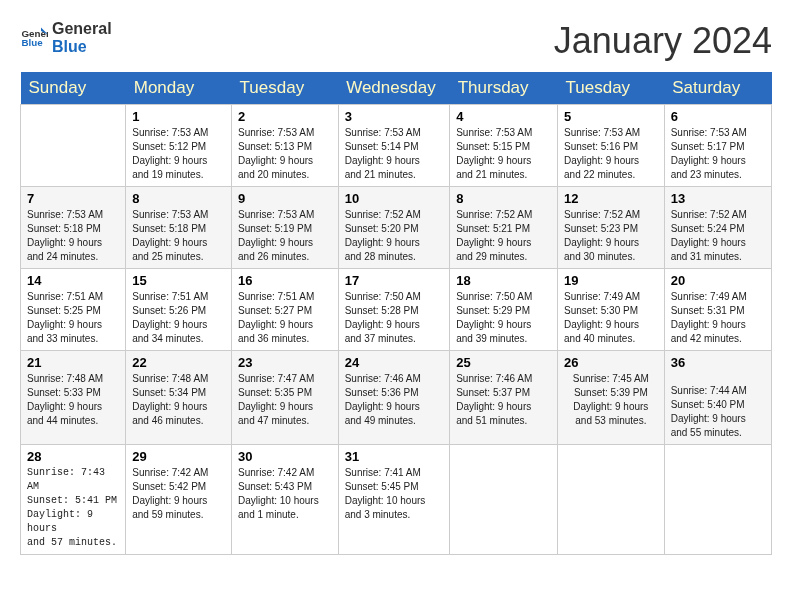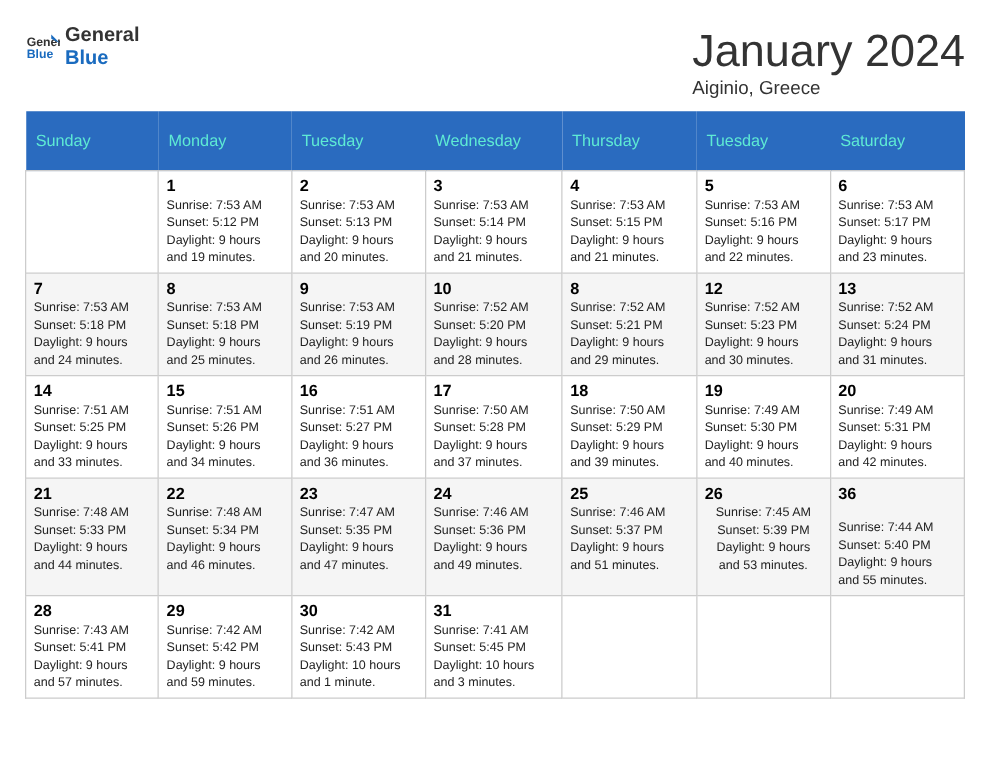--- a/index.html
+++ b/index.html
@@ -37,24 +37,24 @@
       font-size: 15px;
       color: #333;
     }
     table {
       width: 100%;
       border-collapse: collapse;
       font-size: 11px;
     }
     thead tr th {
       background-color: #2a6bbf;
-      color: #5eead4;
-      padding: 16px 8px;
+      color: #fef9c3;
+      padding: 6px 8px;
       text-align: left;
-      font-size: 13px;
+      font-size: 17px;
       font-weight: normal;
     }
     tbody tr td {
       border: 1px solid #ccc;
       vertical-align: top;
       padding: 4px 6px;
       width: 113px;
       min-height: 80px;
       background: #fff;
     }
@@ -86,21 +86,20 @@
       <text x="2" y="32" font-size="14" font-weight="bold" fill="#1a6bbf">Blue</text>
       <polygon points="30,5 40,15 30,10" fill="#1a6bbf"></polygon>
     </svg>
     <div>
       <div style="font-size:16px;font-weight:bold;color:#333;line-height:1.1">General</div>
       <div style="font-size:16px;font-weight:bold;color:#1a6bbf;line-height:1.1">Blue</div>
     </div>
   </div>
   <div class="title-block">
     <div class="month-title">January 2024</div>
-    <div class="subtitle">Aiginio, Greece</div>
   </div>
 </div>
 
 <table>
   <thead>
     <tr>
     <th>Sunday</th>
         <th>Monday</th>
         <th>Tuesday</th>
         <th>Wednesday</th>
@@ -304,21 +303,21 @@
           <span class="day-number">36</span>
           <div class="day-info" style="white-space: pre-line; margin-top: 14px;">Sunrise: 7:44 AM
 Sunset: 5:40 PM
 Daylight: 9 hours
 and 55 minutes.</div>
         </td>
       </tr>
       <tr>
         <td>
           <span class="day-number">28</span>
-          <div class="day-info" style="white-space: pre-line;">Sunrise: 7:43 AM
+          <div class="day-info" style="white-space: pre-line; font-family: Liberation Mono, monospace;">Sunrise: 7:43 AM
 Sunset: 5:41 PM
 Daylight: 9 hours
 and 57 minutes.</div>
         </td>
         <td>
           <span class="day-number">29</span>
           <div class="day-info" style="white-space: pre-line;">Sunrise: 7:42 AM
 Sunset: 5:42 PM
 Daylight: 9 hours
 and 59 minutes.</div>

